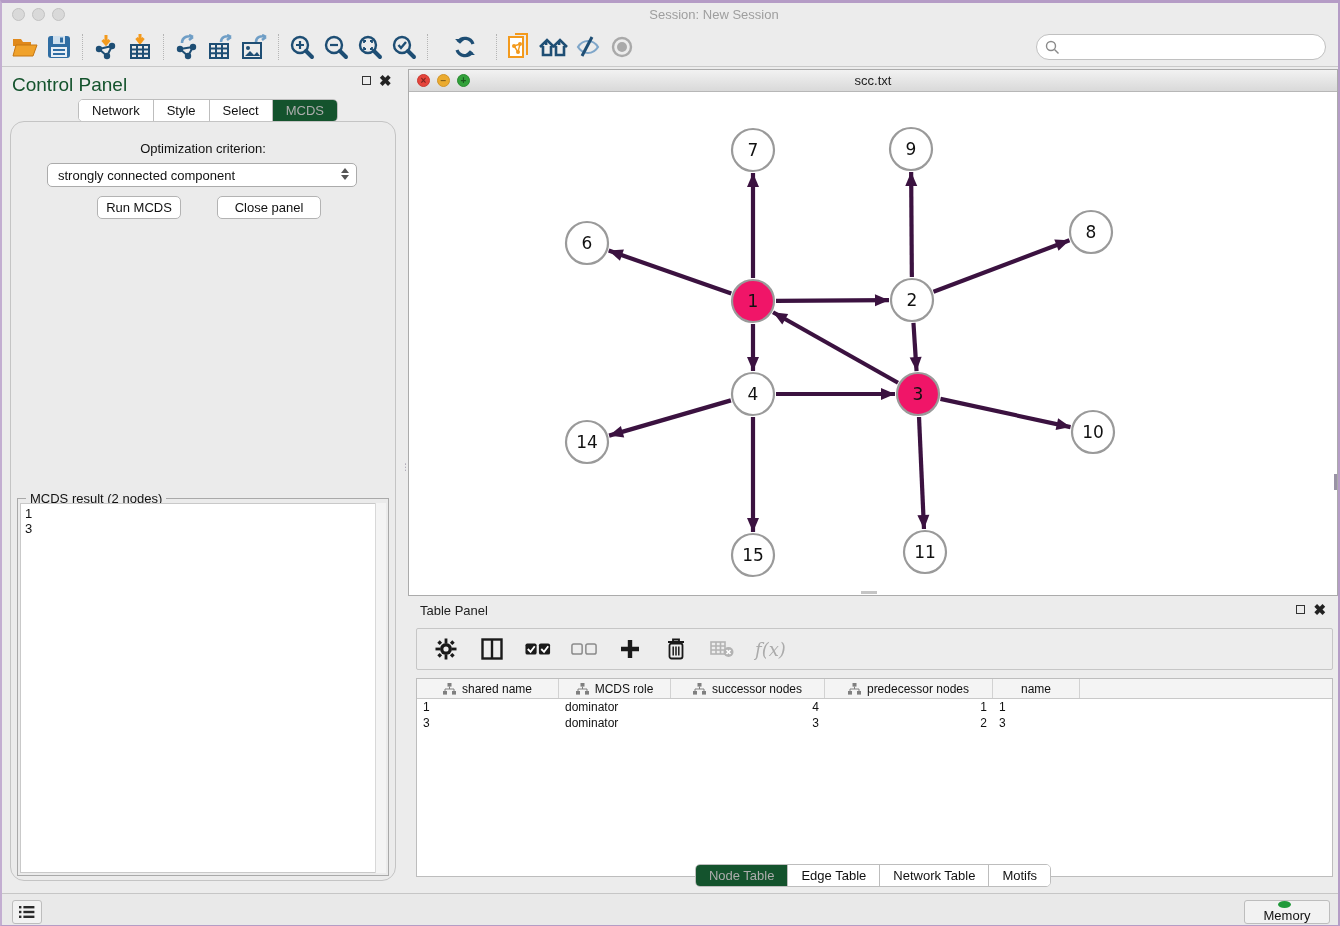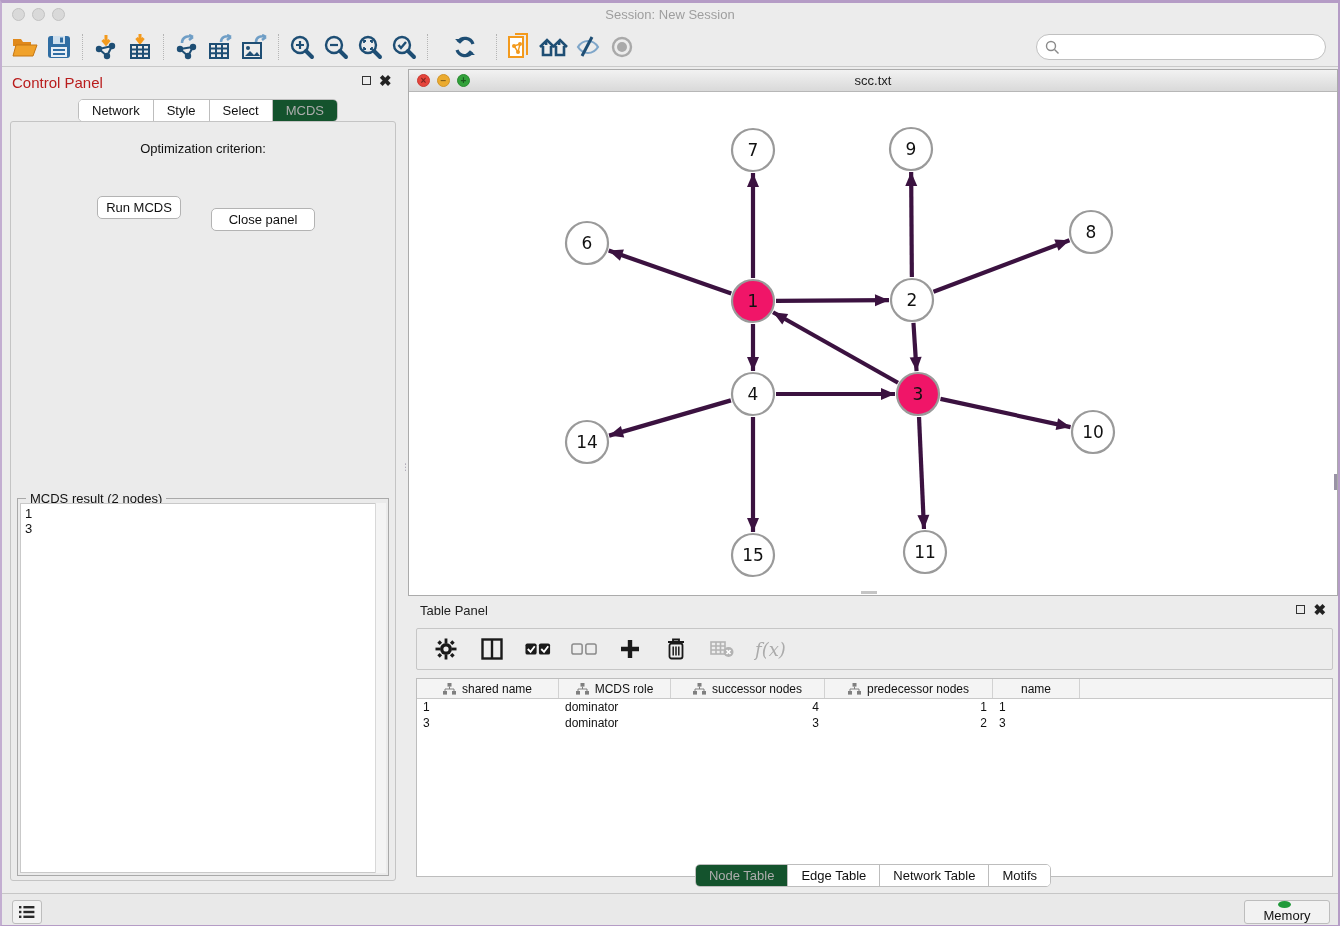--- a/index.html
+++ b/index.html
@@ -2,48 +2,48 @@
 <html><head>
 <meta charset="utf-8">
 <style>
   * { box-sizing: border-box; margin: 0; padding: 0; }
   html,body { width:1340px; height:926px; }
   body { font-family:"Liberation Sans", sans-serif; background:#ECECEC; }
   #app { position:relative; width:1340px; height:926px; background:#ECECEC;
          border-top:3px solid #B59CC6; border-left:2px solid #C3AED1; border-right:2px solid #B59CC6; border-bottom:1px solid #B59CC6; overflow:hidden; }
 
   
-  .titlebar { position:absolute; left:0; top:0; width:100%; height:24px; background:#ECECEC; }
+  .titlebar { position:absolute; left:0; top:0; width:100%; height:24px; background:#ECECEC;padding-left:44px; }
   .traffic { position:absolute; top:5px; width:13px; height:13px; border-radius:50%;
              display:flex; align-items:center; justify-content:center; font-size:10px; line-height:1; }
   .t-gray { background:#D9D9D9; border:1px solid #C2C2C2; }
   .title-text { position:absolute; width:100%; text-align:center; top:4px; font-size:13px; color:#9E9E9E; }
 
   
   .toolbar { position:absolute; left:0; top:24px; width:100%; height:40px; background:#ECECEC;
              border-bottom:1px solid #C9C9C9; display:flex; align-items:center; }
   .tb-icon { width:34px; height:30px; display:flex; align-items:center; justify-content:center; cursor:default; }
   .tb-sep { width:1px; height:26px; margin:0 6px; border-left:1px dotted #B5B5B5; }
   .search-wrap { position:absolute; right:12px; top:7px; width:290px; height:26px; background:#fff;
                  border:1px solid #C0C0C0; border-radius:13px; display:flex; align-items:center; padding-left:8px; }
   .search-wrap input { border:none; outline:none; flex:1; font-size:13px; background:transparent; height:20px; }
 
   
-  .cp-header { position:absolute; left:10px; top:71px; font-size:15px; color:#b91c1c; }
+  .cp-header { position:absolute; left:10px; top:71px; font-size:19px; color:#14532d; }
   .panel-btns { position:absolute; display:flex; gap:8px; align-items:center; }
   .float-box { width:9px; height:9px; border:1.5px solid #333; display:inline-block; }
   .close-x { font-size:15px; font-weight:bold; color:#222; line-height:9px; }
   .seg { display:flex; border:1px solid #BDBDBD; border-radius:5px; overflow:hidden; background:#fff; height:23px; }
   .seg .segtab { padding:3px 13px; font-size:13px; color:#111; background:#fff; border-right:1px solid #BDBDBD;
                  white-space:nowrap; display:flex; align-items:center;text-align:center; }
   .seg .segtab:last-child { border-right:none; }
   .seg .segtab.active { background:#14532d; color:#ADADAD; }
   .cp-tabs { position:absolute; left:76px; top:96px; }
   .cp-body { position:absolute; left:8px; top:118px; width:386px; height:760px;
-             border:1px solid #C4C4C4; border-radius:3px; background:#EBEBEB; }
+             border:1px solid #C4C4C4; border-radius:14px; background:#EBEBEB; }
   .opt-label { position:absolute; left:0; top:19px; width:100%; text-align:center; font-size:13px; color:#111; }
   .dropdown { position:absolute; left:36px; top:41px; width:310px; height:24px; background:#fff;
               border:1px solid #ABABAB; border-radius:5px; display:flex; align-items:center;
               padding:0 24px 0 10px; font-size:13px; color:#111; }
   .stepper { position:absolute; right:7px; top:4px; display:flex; flex-direction:column; gap:2px; }
   .tri-up { width:0; height:0; border-left:4px solid transparent; border-right:4px solid transparent; border-bottom:5px solid #555; }
   .tri-dn { width:0; height:0; border-left:4px solid transparent; border-right:4px solid transparent; border-top:5px solid #555; }
   .cp-btn { position:absolute; top:74px; height:23px; background:#fff; border:1px solid #B3B3B3; border-radius:5px;
             font-size:13px; color:#111; display:flex; align-items:center; justify-content:center; }
   .groupbox { position:absolute; left:6px; top:376px; width:372px; height:378px; border:1px solid #A9A9A9;text-decoration:underline; }
@@ -249,22 +249,29 @@
 
   <div class="seg cp-tabs">
     <span class="segtab">Network</span>
     <span class="segtab">Style</span>
     <span class="segtab">Select</span>
     <span class="segtab active">MCDS</span>
   </div>
 
   <div class="cp-body">
     <div class="opt-label">Optimization criterion:</div>
+    <div class="dropdown">
+      <span>strongly connected component</span>
+      <span class="stepper">
+          <span class="tri-up"></span>
+          <span class="tri-dn"></span>
+        </span>
+    </div>
     <div class="cp-btn" style="left:86px; width:84px;">Run MCDS</div>
-    <div class="cp-btn" style="left:200px; width:104px;margin-top:12px;">Close panel</div>
+    <div class="cp-btn" style="left:206px; width:104px;">Close panel</div>
 
     <div class="groupbox">
       <span class="groupbox-legend">MCDS result (2 nodes)</span>
       <div class="result-area">1
 3</div>
       <div class="vscroll"></div>
     </div>
   </div>
 
   <div class="splitter-dots">⋮</div>

